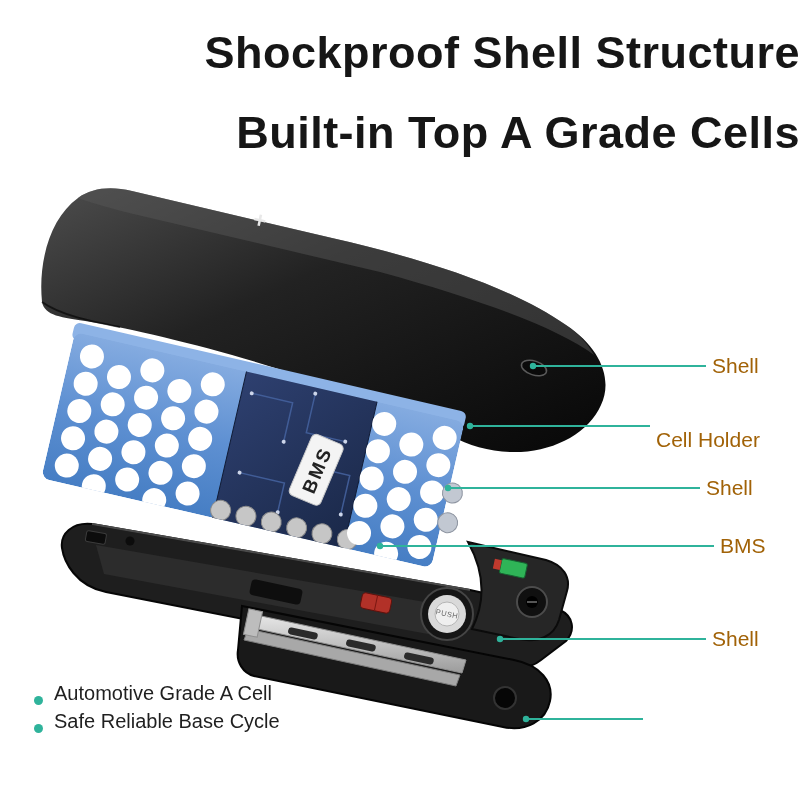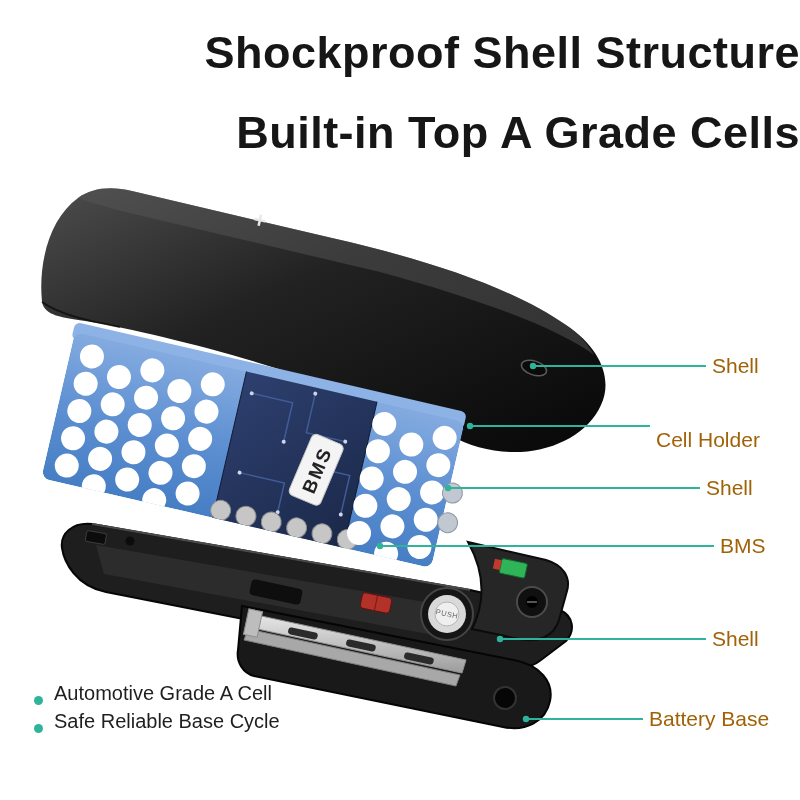--- a/index.html
+++ b/index.html
@@ -212,21 +212,20 @@
       <circle cx="500" cy="639" r="3.2"></circle>
         <circle cx="526" cy="719" r="3.2"></circle>
     </g>
   </svg>
 
   <div class="callout" style="left:712px;top:366px">Shell</div>
   <div class="callout" style="left:656px;top:440px">Cell Holder</div>
   <div class="callout" style="left:706px;top:488px">Shell</div>
   <div class="callout" style="left:720px;top:546px">BMS</div>
   <div class="callout" style="left:712px;top:639px">Shell</div>
-  <div class="callout" style="left:649px;top:719px">Battery Base</div>
 
   <div class="features">
     <div class="feature">
       <span class="dot"></span>
       <span>Automotive Grade A Cell</span>
     </div>
     <div class="feature">
       <span class="dot"></span>
       <span>Safe Reliable Base Cycle</span>
     </div>

